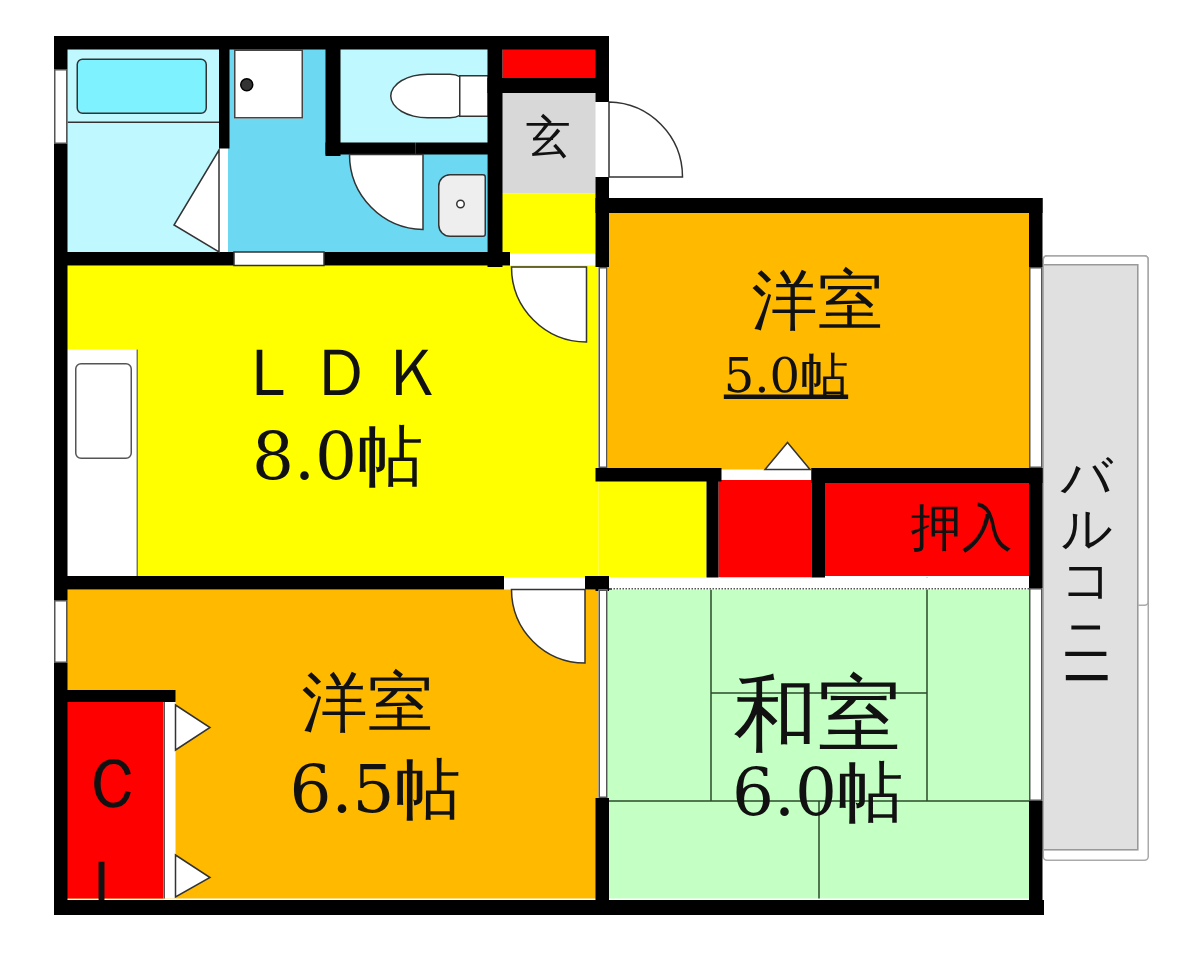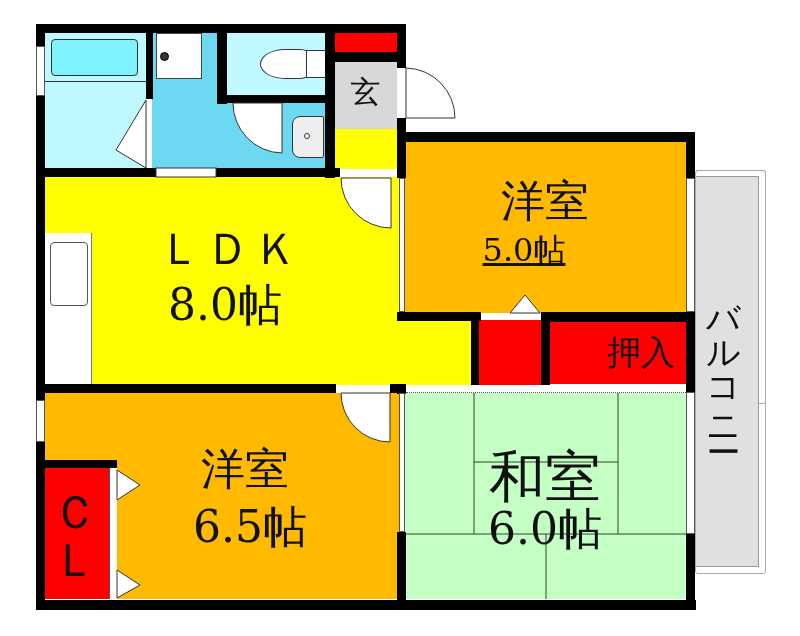--- a/index.html
+++ b/index.html
@@ -61,21 +61,21 @@
     <line x1="405" y1="534" x2="687" y2="534"></line>
     <line x1="546" y1="534" x2="546" y2="599"></line>
   </g>
 </svg>
 <div class="lbl" style="left:470px;top:448px;width:150px;font-size:56px;">和室</div>
 <div class="lbl" style="left:465px;top:506px;width:160px;font-size:44px;">6.0帖</div>
 
 <div class="abs" style="left:44px;top:393px;width:355px;height:206px;background:#FFBA00;"></div>
 <div class="abs" style="left:44px;top:467px;width:65px;height:132px;background:#FF0000;"></div>
 <div class="abs" style="left:109px;top:467px;width:8px;height:132px;background:#fff;border-left:1px solid #555;"></div>
-<div class="lbl" style="left:52px;top:488px;width:44px;font-size:46px;line-height:48px;word-break:break-all;">ＣＬ</div>
+<div class="lbl" style="left:52px;top:488px;width:44px;font-size:46px;line-height:68px;word-break:break-all;">ＣＬ</div>
 <div class="lbl" style="left:170px;top:446px;width:150px;font-size:44px;">洋室</div>
 <div class="lbl" style="left:165px;top:504px;width:170px;font-size:44px;">6.5帖</div>
 
 <div class="abs" style="left:695px;top:170px;width:71px;height:234px;background:#fff;border:1px solid #aaa;border-radius:3px;"></div>
 <div class="abs" style="left:695px;top:176px;width:64px;height:391px;background:#E0E0E0;border:1px solid #999;"></div>
 <div class="abs" style="left:695px;top:170px;width:71px;height:404px;border:1px solid #aaa;border-radius:3px;"></div>
 <div class="lbl" style="left:710px;top:280px;width:36px;font-size:34px;line-height:44px;writing-mode:vertical-rl;">バルコニー</div>
 
 <div class="wall" style="left:36px;top:24px;width:370px;height:9px;"></div>
 <div class="wall" style="left:36px;top:24px;width:9px;height:586px;"></div>

